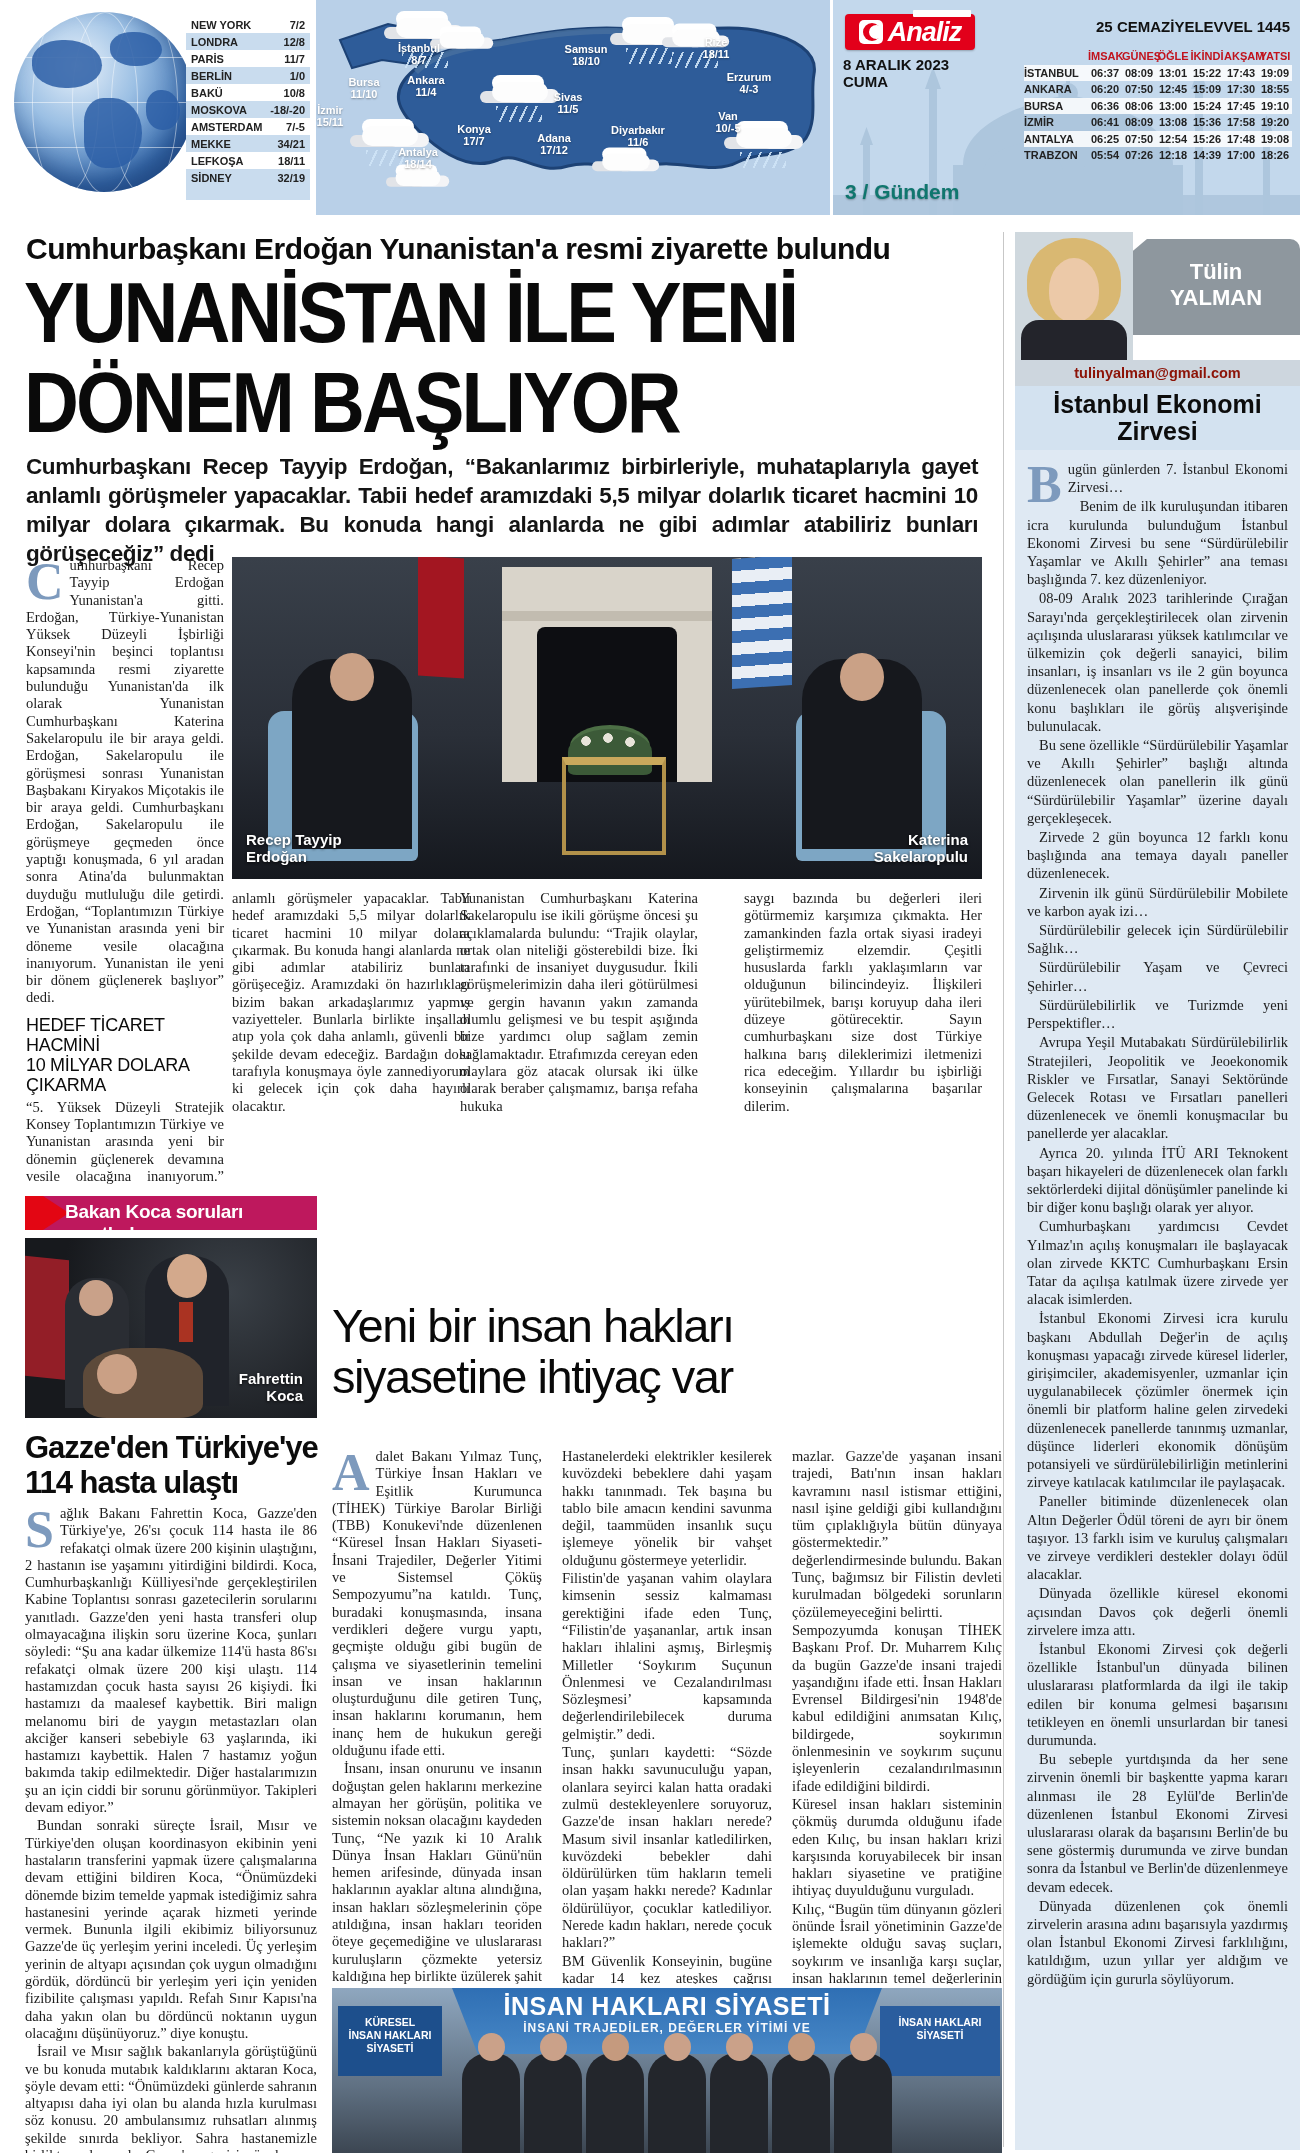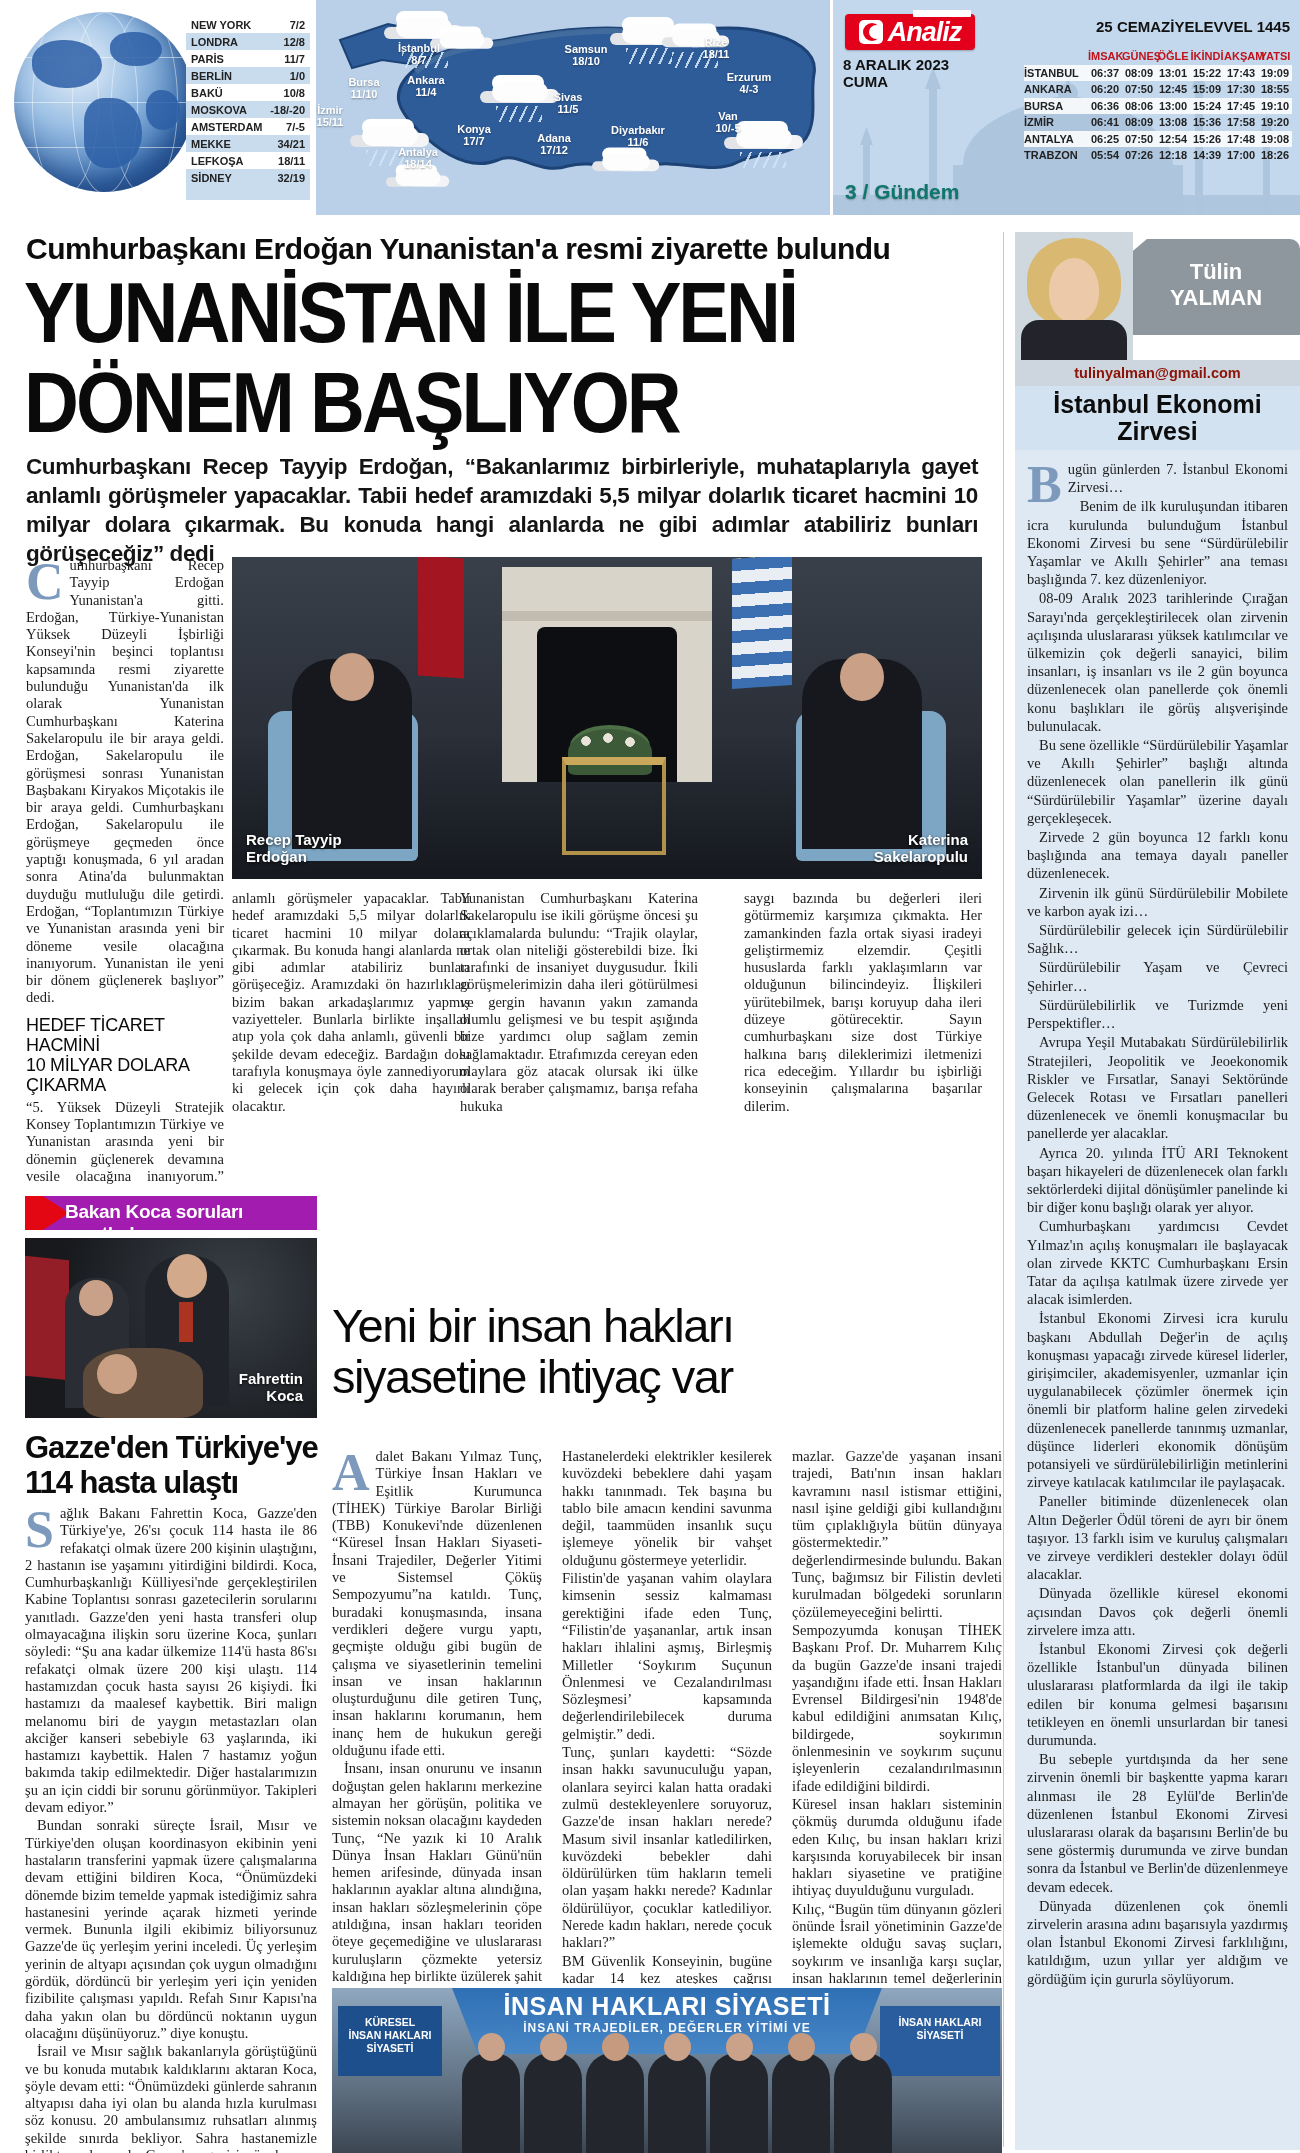--- a/index.html
+++ b/index.html
@@ -99,21 +99,21 @@
   .email-bar{position:absolute;left:3px;top:135px;width:285px;height:26px;background:#cdd6de;
              display:flex;align-items:center;justify-content:center;font-weight:bold;font-size:14.5px;color:#8c1307;}
   .col-title-box{position:absolute;left:3px;top:161px;width:285px;height:64px;background:#d3e2f0;
                  display:flex;align-items:center;justify-content:center;text-align:center;
                  font-size:25px;line-height:27px;font-weight:bold;color:#0c0c0c;border-bottom:2px dotted #6a8cad;}
   .col-body{position:absolute;left:3px;top:225px;width:285px;height:1700px;background:#dfe9f3;
             padding:10px 12px 0 12px;box-sizing:border-box;overflow:hidden;}
   .col-body .serif{font-size:14.5px;line-height:18.2px;}
   .vline{position:absolute;left:1003px;top:232px;width:1px;height:1915px;background:#c7c7c7;}
   
-  .koca-tag{position:absolute;left:25px;top:1196px;width:292px;height:34px;background:#a21caf;}
+  .koca-tag{position:absolute;left:25px;top:1196px;width:292px;height:34px;background:#be185d;}
   .koca-tag .arrow{position:absolute;left:0;top:0;width:0;height:0;border-top:17px solid transparent;
                    border-bottom:17px solid transparent;border-left:26px solid #e30613;}
   .koca-tag .tag-red{position:absolute;left:0;top:0;width:18px;height:34px;background:#e30613;}
   .koca-tag span{position:absolute;left:40px;top:5px;color:#fff;font-weight:bold;font-size:19px;letter-spacing:-.3px;}
   .koca-photo{position:absolute;left:25px;top:1238px;width:292px;height:180px;overflow:hidden;
               background:radial-gradient(circle at 70% 30%,#3a4047 0%,#17191d 70%);}
   .koca-photo .flag{position:absolute;left:0;top:20px;width:44px;height:120px;background:#b31f2a;opacity:.8;transform:skewY(6deg);}
   .koca-photo .p1{position:absolute;left:120px;top:18px;width:84px;height:150px;background:#20232a;border-radius:36px 36px 0 0;}
   .koca-photo .p1::before{content:"";position:absolute;left:22px;top:-2px;width:40px;height:44px;border-radius:50%;background:#d3a98c;}
   .koca-photo .p1::after{content:"";position:absolute;left:34px;top:46px;width:14px;height:40px;background:#a32;}

